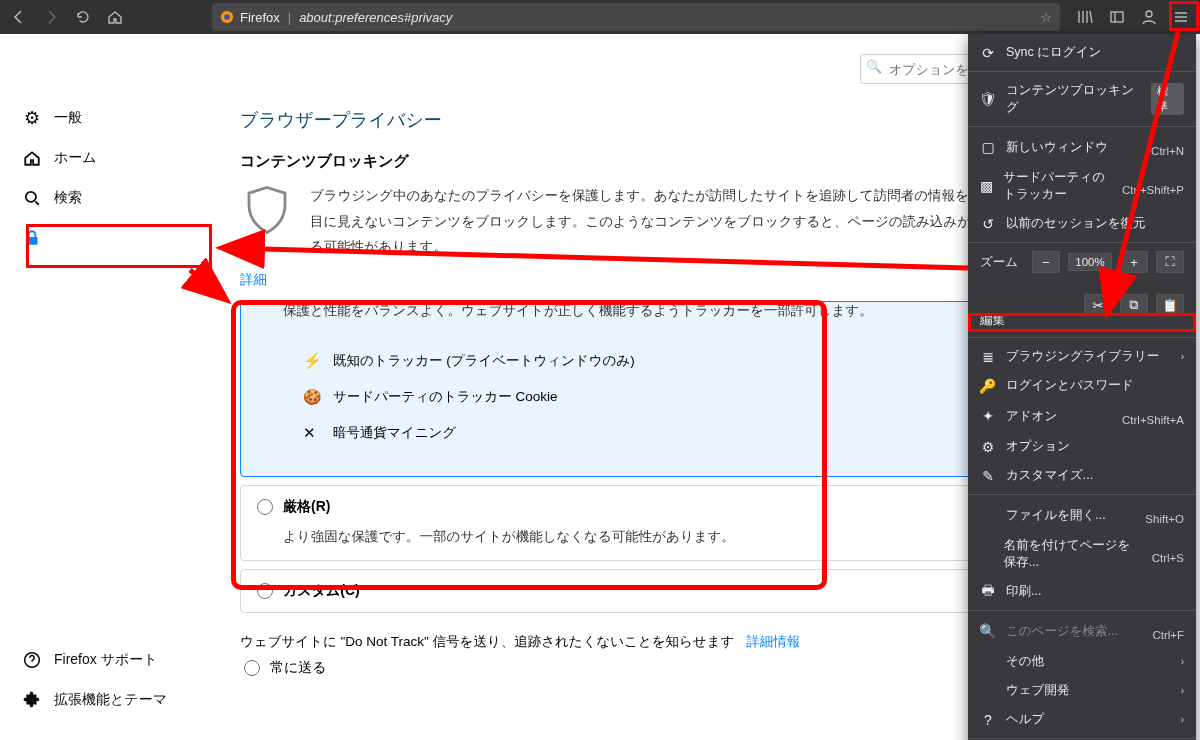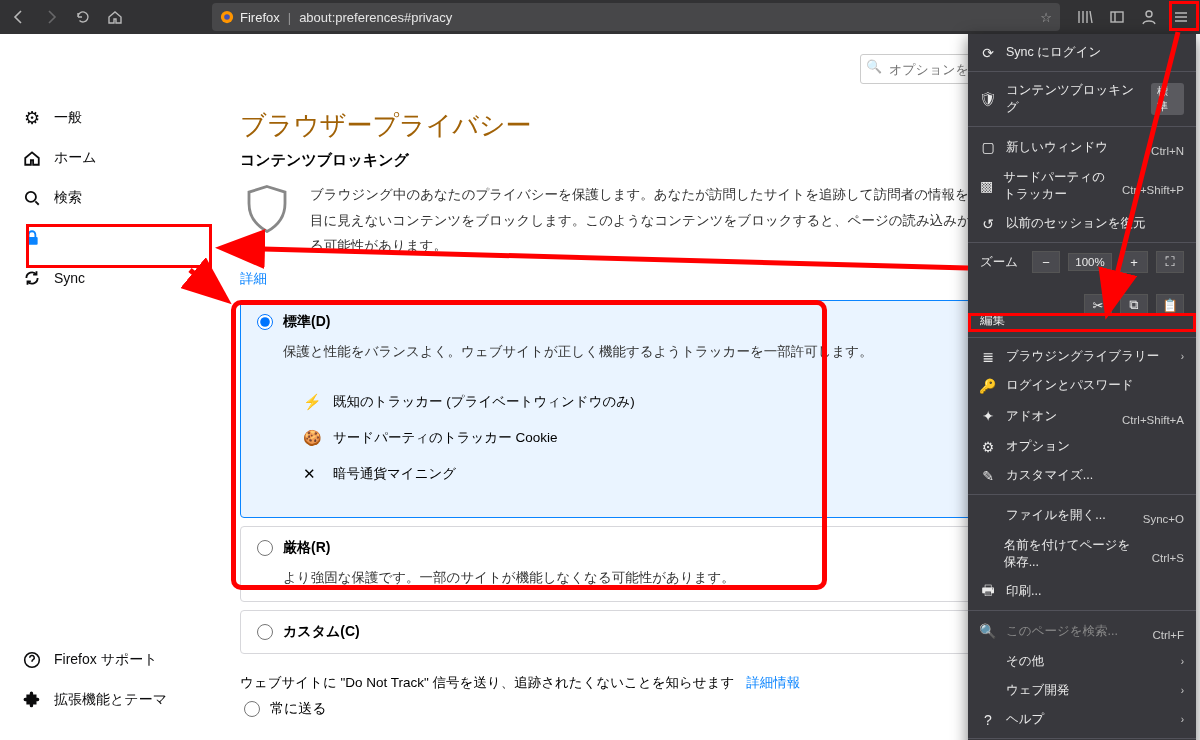--- a/index.html
+++ b/index.html
@@ -4,39 +4,39 @@
 <style>
 * { box-sizing: border-box; margin: 0; padding: 0; font-family: "Segoe UI", Meiryo, sans-serif; }
 body { width: 1200px; height: 740px; overflow: hidden; background: #fff; position: relative; }
 
 
 .toolbar { height: 34px; background: #323234; display: flex; align-items: center; padding: 0 4px; gap: 2px; }
 .tb-btn { width: 30px; height: 30px; display: flex; align-items: center; justify-content: center; color: #b8b8b8; border-radius: 4px; cursor: pointer; }
 .tb-disabled { opacity: .4; }
 .urlbar { flex: 1; height: 28px; background: #474749; border-radius: 4px; margin: 0 8px 0 80px; display: flex; align-items: center; padding: 0 8px; color: #eee; font-size: 13px; gap: 8px; justify-content: space-between; }
 .url-identity { display: flex; align-items: center; gap: 6px; font-size: 13px; }
-.url-text { opacity: .95; }
+.url-text { opacity: .95; font-style: italic; }
 .url-star { margin-left: auto; color: #aaa; }
 .tb-right { display: flex; align-items: center; gap: 2px; }
 
 
 .content { display: flex; height: calc(100% - 34px); }
 .sidebar { width: 230px; padding: 64px 0 0 0; position: relative; display: flex; flex-direction: column; }
 .side-item { display: flex; align-items: center; gap: 12px; padding: 10px 22px; font-size: 14px; color: #0c0c0d; cursor: pointer; }
 .side-item.active { color: #0a84ff; }
 .side-icon { width: 20px; height: 20px; display: flex; align-items: center; justify-content: center; font-size: 18px; }
 .side-bottom { margin-top: auto; padding-bottom: 20px; }
 
 .main { flex: 1; padding: 20px 40px 0 10px; overflow: hidden; }
 .search-wrap { display: flex; justify-content: flex-end; margin-bottom: 24px; padding-right: 100px; }
 .search-input { width: 200px; height: 30px; border: 1px solid #ccc; border-radius: 3px; padding: 0 8px 0 28px; font-size: 13px; background: #fff; }
 .search-label { position: relative; }
 .search-label::before { content: "🔍"; position: absolute; left: 6px; top: 5px; font-size: 13px; opacity: .5; }
 
-.h1 { font-size: 26px; font-weight: 400; margin-bottom: 8px; color: #a16207; }
+.h1 { font-size: 18px; font-weight: 400; margin-bottom: 20px; color: #0c4a6e; }
 .h2 { font-size: 15px; font-weight: 700; margin-bottom: 12px; }
 
 .cb-intro { display: flex; gap: 16px; margin-bottom: 10px; }
 .shield-big { width: 54px; height: 54px; flex-shrink: 0; }
 .cb-text { flex: 1; font-size: 13.5px; line-height: 1.9; color: #333; }
 .cb-btn { background: #ededf0; border: 1px solid #ccc; border-radius: 3px; padding: 6px 12px; font-size: 13px; cursor: pointer; height: 30px; }
 .detail-link { color: #0a84ff; font-size: 13.5px; cursor: pointer; text-decoration: none; }
 
 .option-panel { border: 1px solid #d7d7db; border-radius: 4px; margin-top: 8px; }
 .option-panel.selected { background: #eaf4ff; border-color: #0a84ff; }
@@ -160,29 +160,20 @@
         </span>
         <span>検索</span>
       </div>
     <div class="side-item active">
         <span class="side-icon">
           <svg width="18" height="18" viewBox="0 0 16 16">
             <rect x="3" y="7" width="10" height="7" rx="1" fill="#0a84ff"></rect>
             <path d="M5 7V5a3 3 0 016 0v2" fill="none" stroke="#0a84ff" stroke-width="1.6"></path>
           </svg>
         </span>
-      </div>
-    <div class="side-item">
-        <span class="side-icon">
-          <svg width="18" height="18" viewBox="0 0 16 16" fill="none" stroke="currentColor" stroke-width="1.6">
-            <path d="M3 8a5 5 0 019-3M13 8a5 5 0 01-9 3"></path>
-            <path d="M12 2v3H9M4 14v-3h3"></path>
-          </svg>
-        </span>
-        <span>Sync</span>
       </div>
     <div class="side-bottom">
       <div class="side-item">
           <span class="side-icon">
             <svg width="18" height="18" viewBox="0 0 16 16" fill="none" stroke="currentColor" stroke-width="1.4">
               <circle cx="8" cy="8" r="6.5"></circle>
               <path d="M6 6a2 2 0 113 1.7c-.7.4-1 .8-1 1.8M8 12h0"></path>
             </svg>
           </span>
           <span>Firefox サポート</span>
@@ -207,24 +198,20 @@
     <div class="cb-intro">
       <svg class="shield-big" viewBox="0 0 48 48">
           <path d="M24 4l16 5v10c0 12-7 20-16 25C15 39 8 31 8 19V9l16-5z" fill="none" stroke="#888" stroke-width="2.5"></path>
         </svg>
       <div class="cb-text">ブラウジング中のあなたのプライバシーを保護します。あなたが訪問したサイトを追跡して訪問者の情報を収集する目に見えないコンテンツをブロックします。このようなコンテンツをブロックすると、ページの読み込みが速くなる可能性があります。</div>
       <div><button class="cb-btn">例外を管理...(X)</button></div>
     </div>
     <a class="detail-link">詳細</a>
 
     <div class="option-panel selected" style="margin-top:12px">
-      <div class="opt-header">
-        <input type="radio" class="opt-radio" checked="" style="">
-        <span class="opt-title">標準(D)</span>
-      </div>
       <div class="opt-desc">保護と性能をバランスよく。ウェブサイトが正しく機能するようトラッカーを一部許可します。</div>
       <div class="opt-bullets">
         <div class="bullet">
             <span class="bullet-icon">⚡</span>
             <span>既知のトラッカー (プライベートウィンドウのみ)</span>
           </div>
         <div class="bullet">
             <span class="bullet-icon">🍪</span>
             <span>サードパーティのトラッカー Cookie</span>
           </div>
@@ -323,21 +310,21 @@
       <span>オプション</span>
     </div>
   <div class="menu-row">
       <span class="menu-icon">✎</span>
       <span>カスタマイズ...</span>
     </div>
   <div class="menu-sep"></div>
   <div class="menu-row">
       <span class="menu-icon"></span>
       <span>ファイルを開く...</span>
-      <span class="menu-shortcut">Sync+O</span>
+      <span class="menu-shortcut">Shift+O</span>
     </div>
   <div class="menu-row">
       <span class="menu-icon"></span>
       <span>名前を付けてページを保存...</span>
       <span class="menu-shortcut">Ctrl+S</span>
     </div>
   <div class="menu-row">
       <span class="menu-icon">🖶</span>
       <span>印刷...</span>
     </div>

